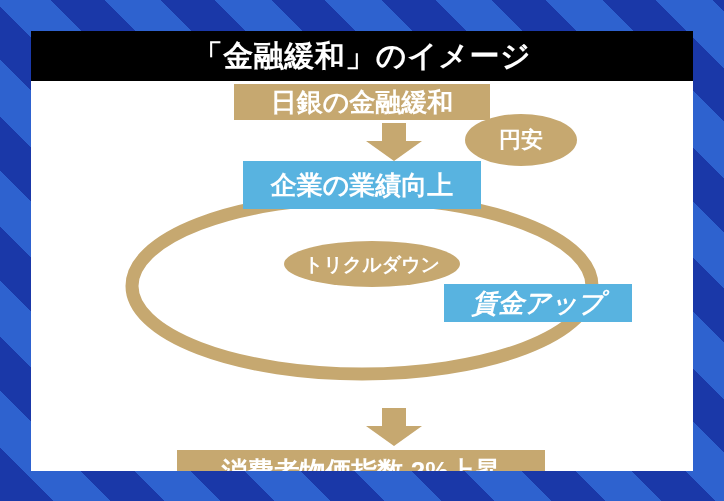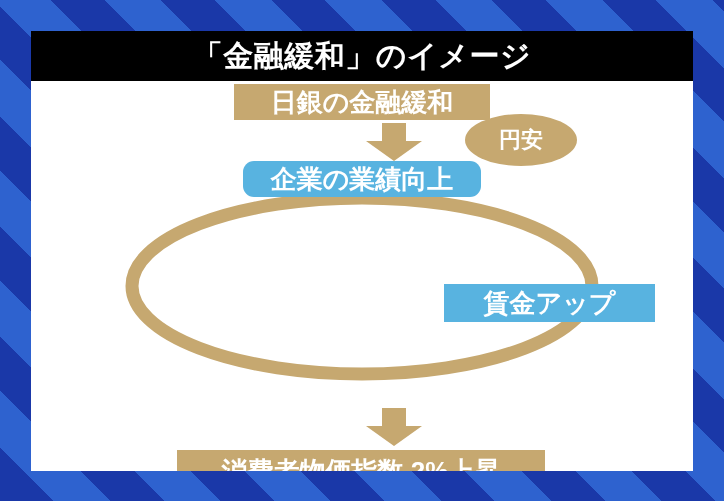--- a/index.html
+++ b/index.html
@@ -99,39 +99,39 @@
     background: #c6a870;
     color: #ffffff;
   }
 
   
   #node-boj {
     left: 203px; top: 3px; width: 256px; height: 36px;
     font-size: 26px;
   }
   #node-corp {
-    left: 212px; top: 80px; width: 238px; height: 36px;
+    left: 212px; top: 80px; width: 238px; height: 48px;
     font-size: 26px;
-    border-radius: 11px;
   }
   #node-yen {
     left: 434px; top: 33px; width: 112px; height: 52px;
     font-size: 22px;
   }
   #node-trickle {
     left: 253px; top: 160px; width: 176px; height: 46px;
     font-size: 19px;
   }
   #node-capex {
     left: 13px; top: 203px; width: 223px; height: 38px;
     font-size: 26px;
   }
   #node-wage {
-    left: 413px; top: 203px; width: 211px; height: 38px;
+    left: 413px; top: 203px; width: 188px; height: 38px;
     font-size: 26px;
+    font-style: italic;
   }
   #node-consume {
     left: 248px; top: 283px; width: 168px; height: 38px;
     font-size: 26px;
   }
   #node-cpi {
     left: 146px; top: 369px; width: 368px; height: 42px;
     font-size: 26px;
   }
 
@@ -168,20 +168,21 @@
       <svg class="arrow" id="arrow-bottom" viewBox="0 0 64 38">
         <polygon points="20,0 44,0 44,18 60,18 32,38 4,18 20,18" fill="#c6a870"></polygon>
       </svg>
 
       <div class="node ellipse" id="node-yen">円安</div>
 
       <div class="node tan-box" id="node-boj">日銀の金融緩和</div>
 
       <div class="node lblue-box" id="node-corp">企業の業績向上</div>
 
+      <div class="node ellipse" id="node-trickle">トリクルダウン</div>
 
 
       <div class="node lblue-box" id="node-wage">賃金アップ</div>
 
 
       <div class="node tan-box" id="node-cpi">消費者物価指数 2%上昇</div>
 
     </div>
 
   </div>

